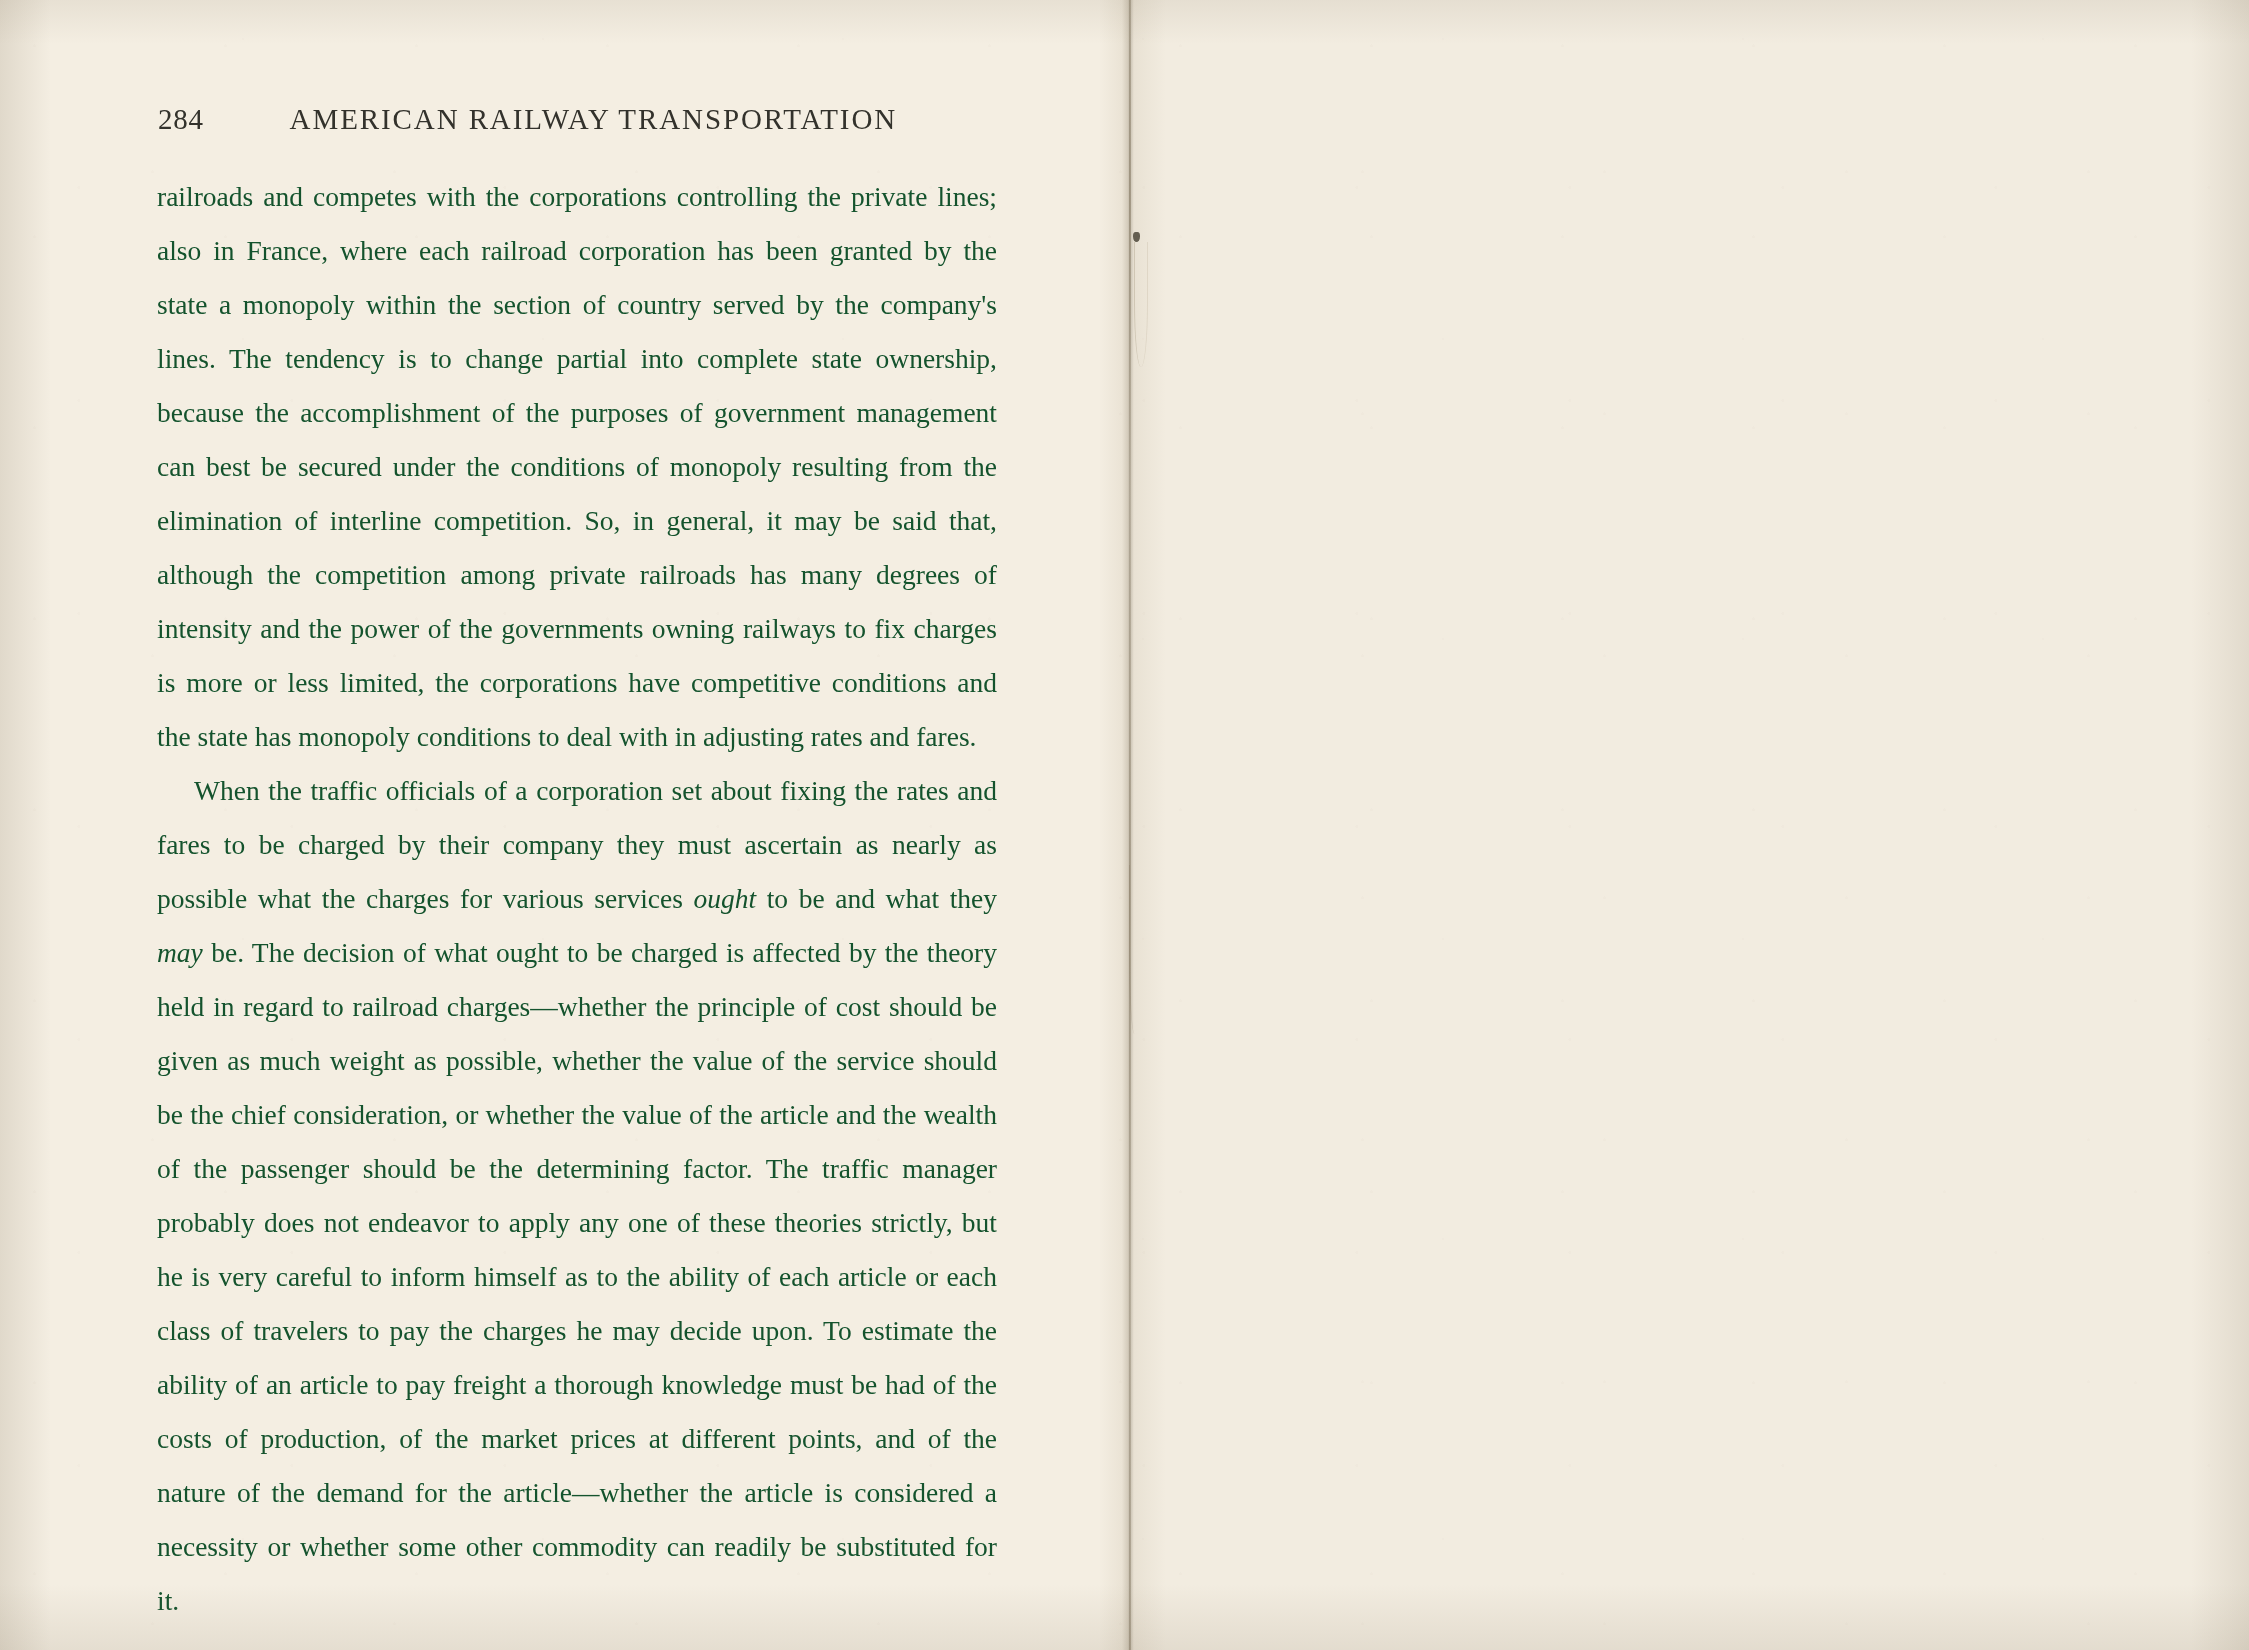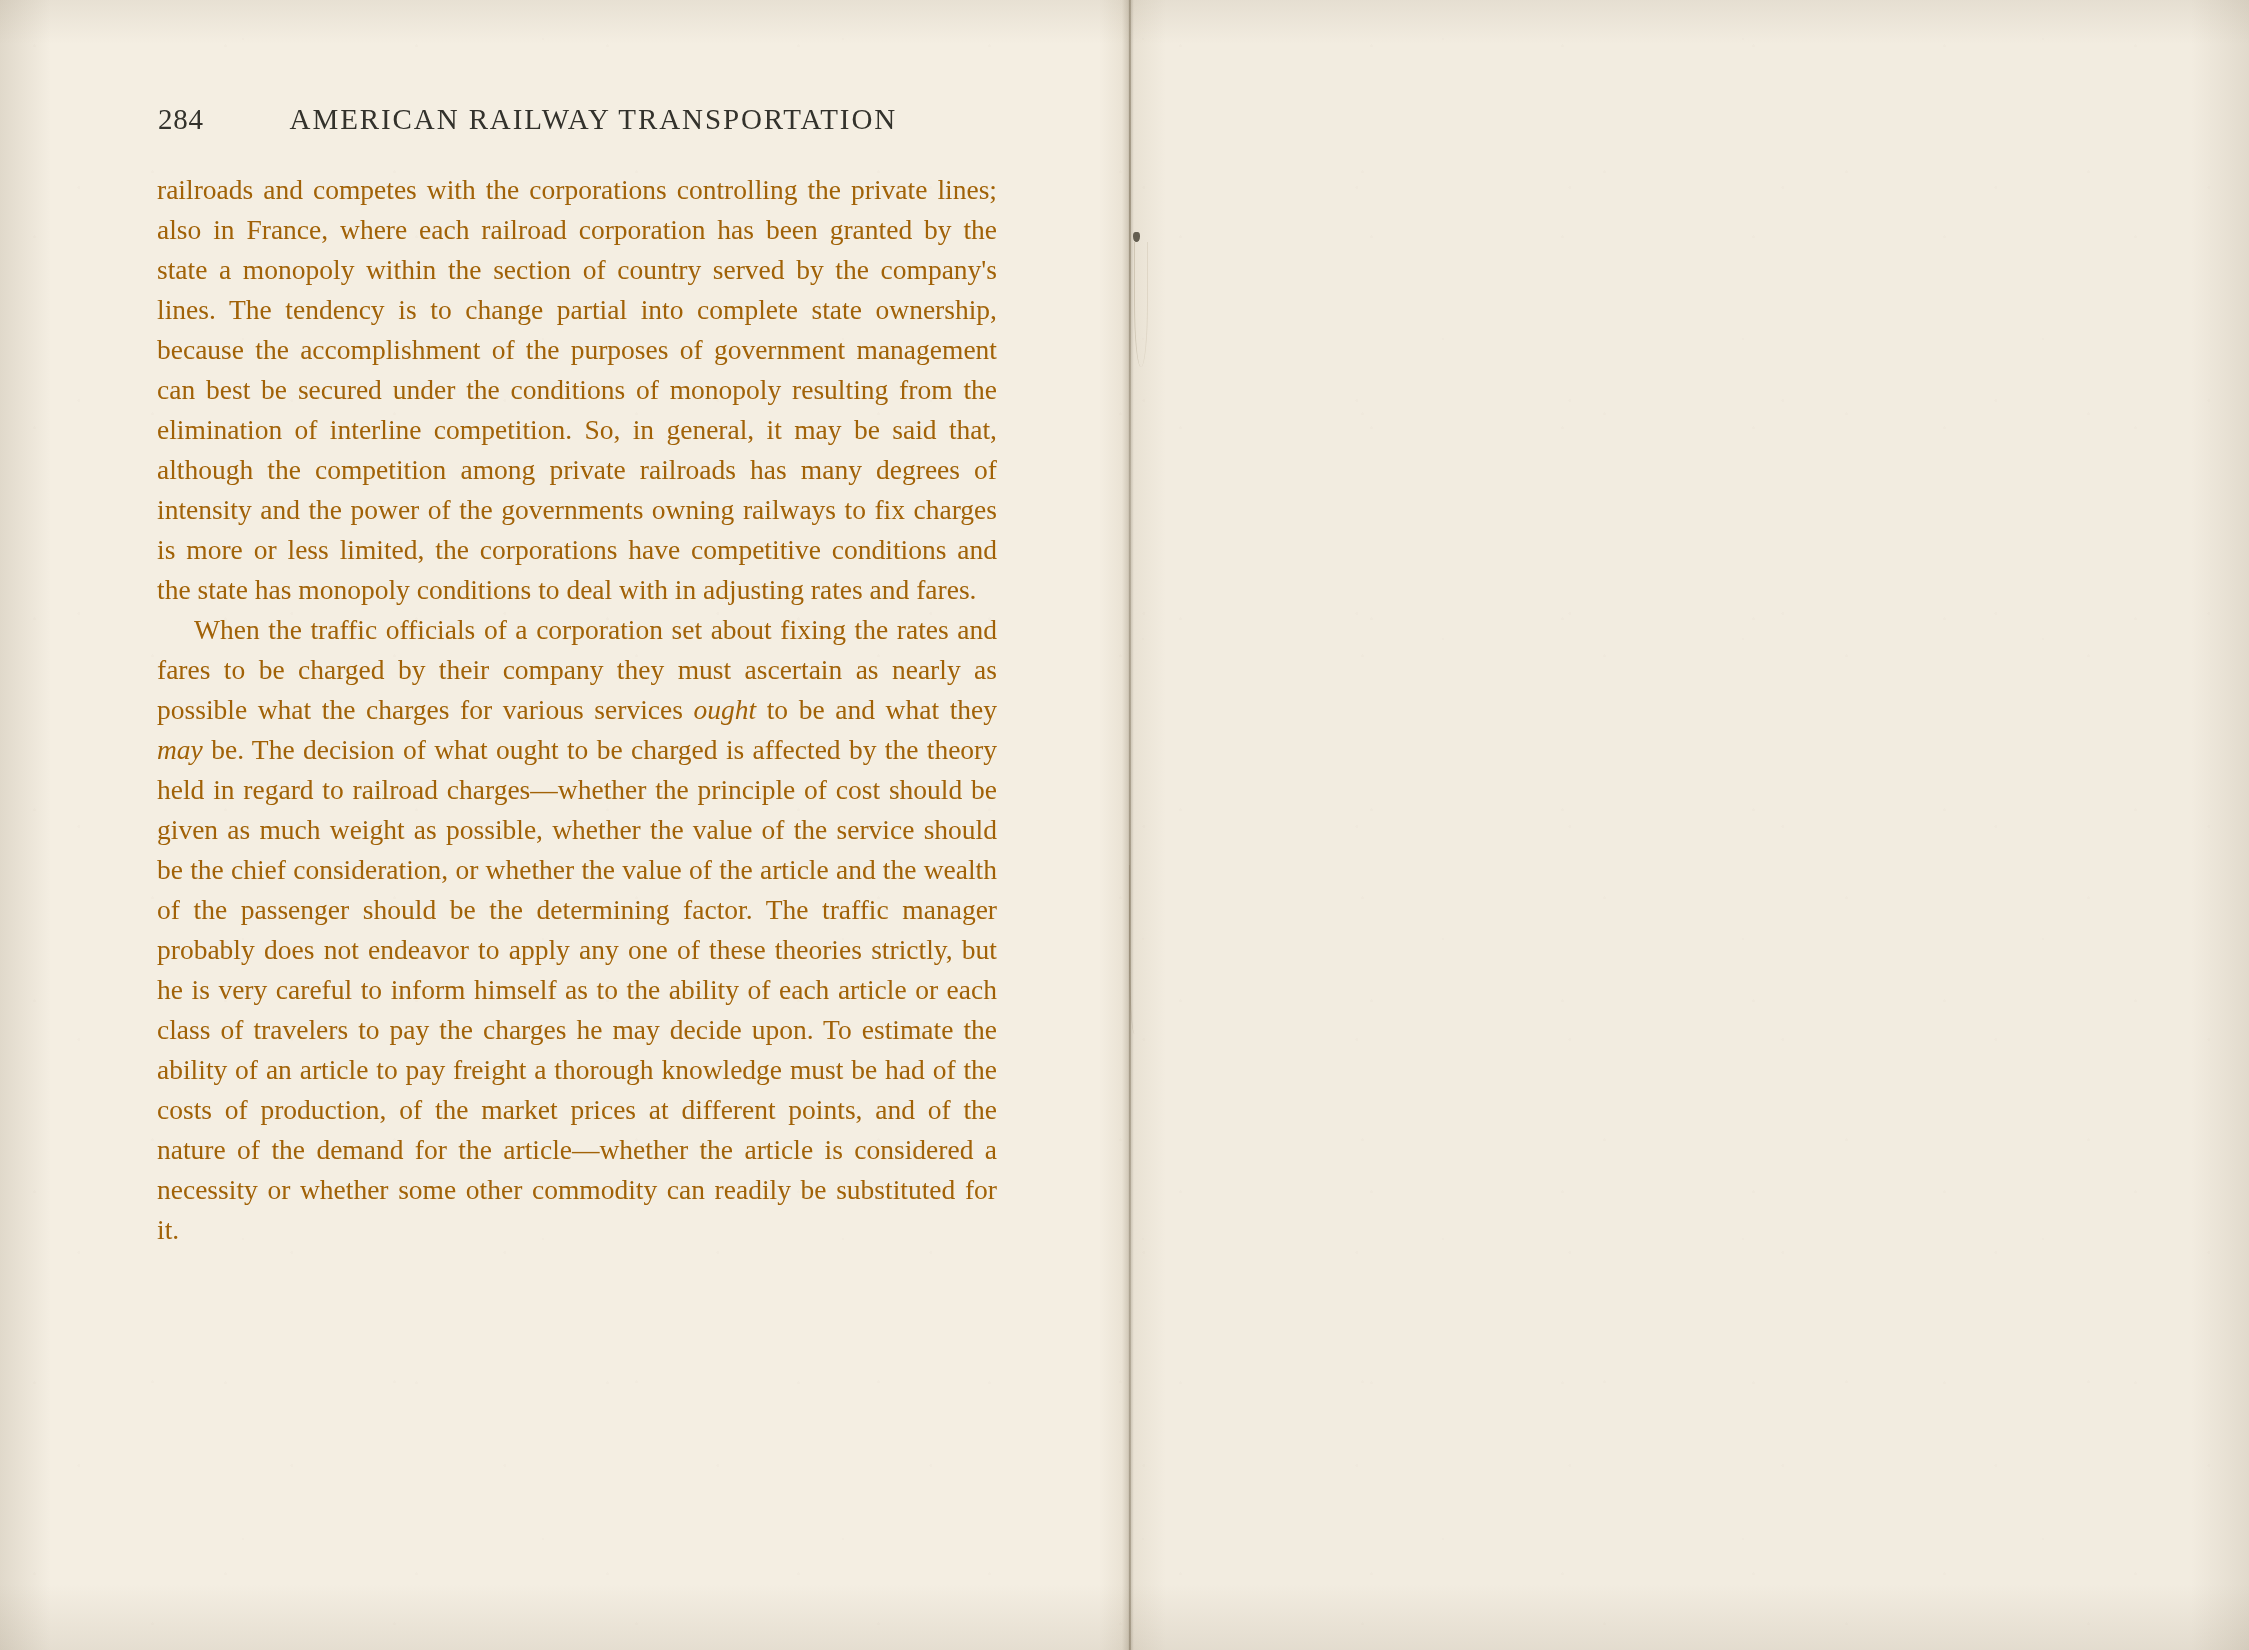--- a/index.html
+++ b/index.html
@@ -134,24 +134,24 @@
     font-size: 29px;
     letter-spacing: 1.9px;
     margin-left: 24px;
   }
   #head-left .folio { margin-right: 62px; }
 
   .column {
     position: absolute;
     top: 170px;
     font-size: 27.5px;
-    line-height: 40px;
+    line-height: 54px;
     text-align: justify;
     text-justify: inter-word;
-    color: #a16207;
+    color: #14532d;
     -webkit-font-smoothing: antialiased;
   }
   #col-left  { left: 157px;  width: 840px; }
 
   .column p {
     margin: 0;
     text-indent: 0;
   }
   .column p.indent {
     text-indent: 37px;

